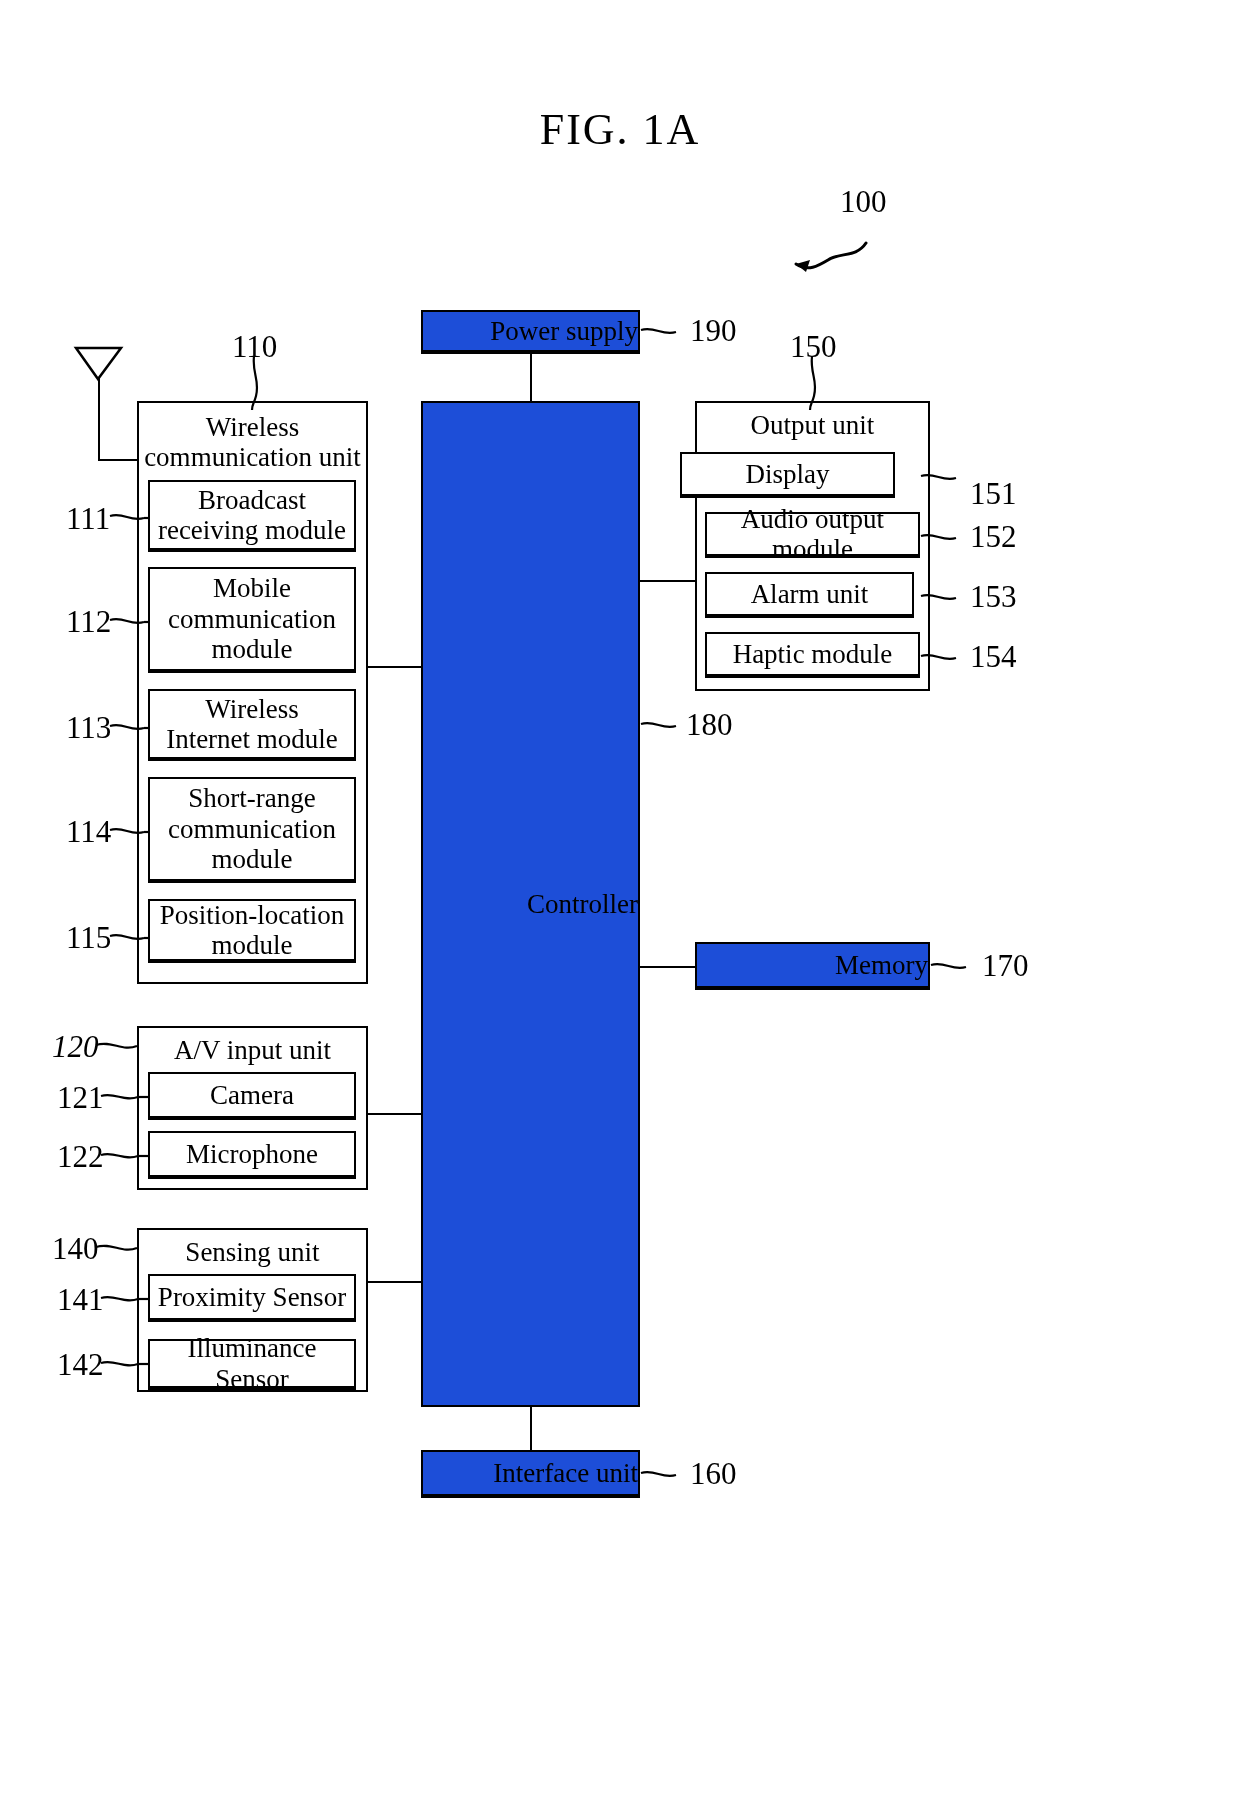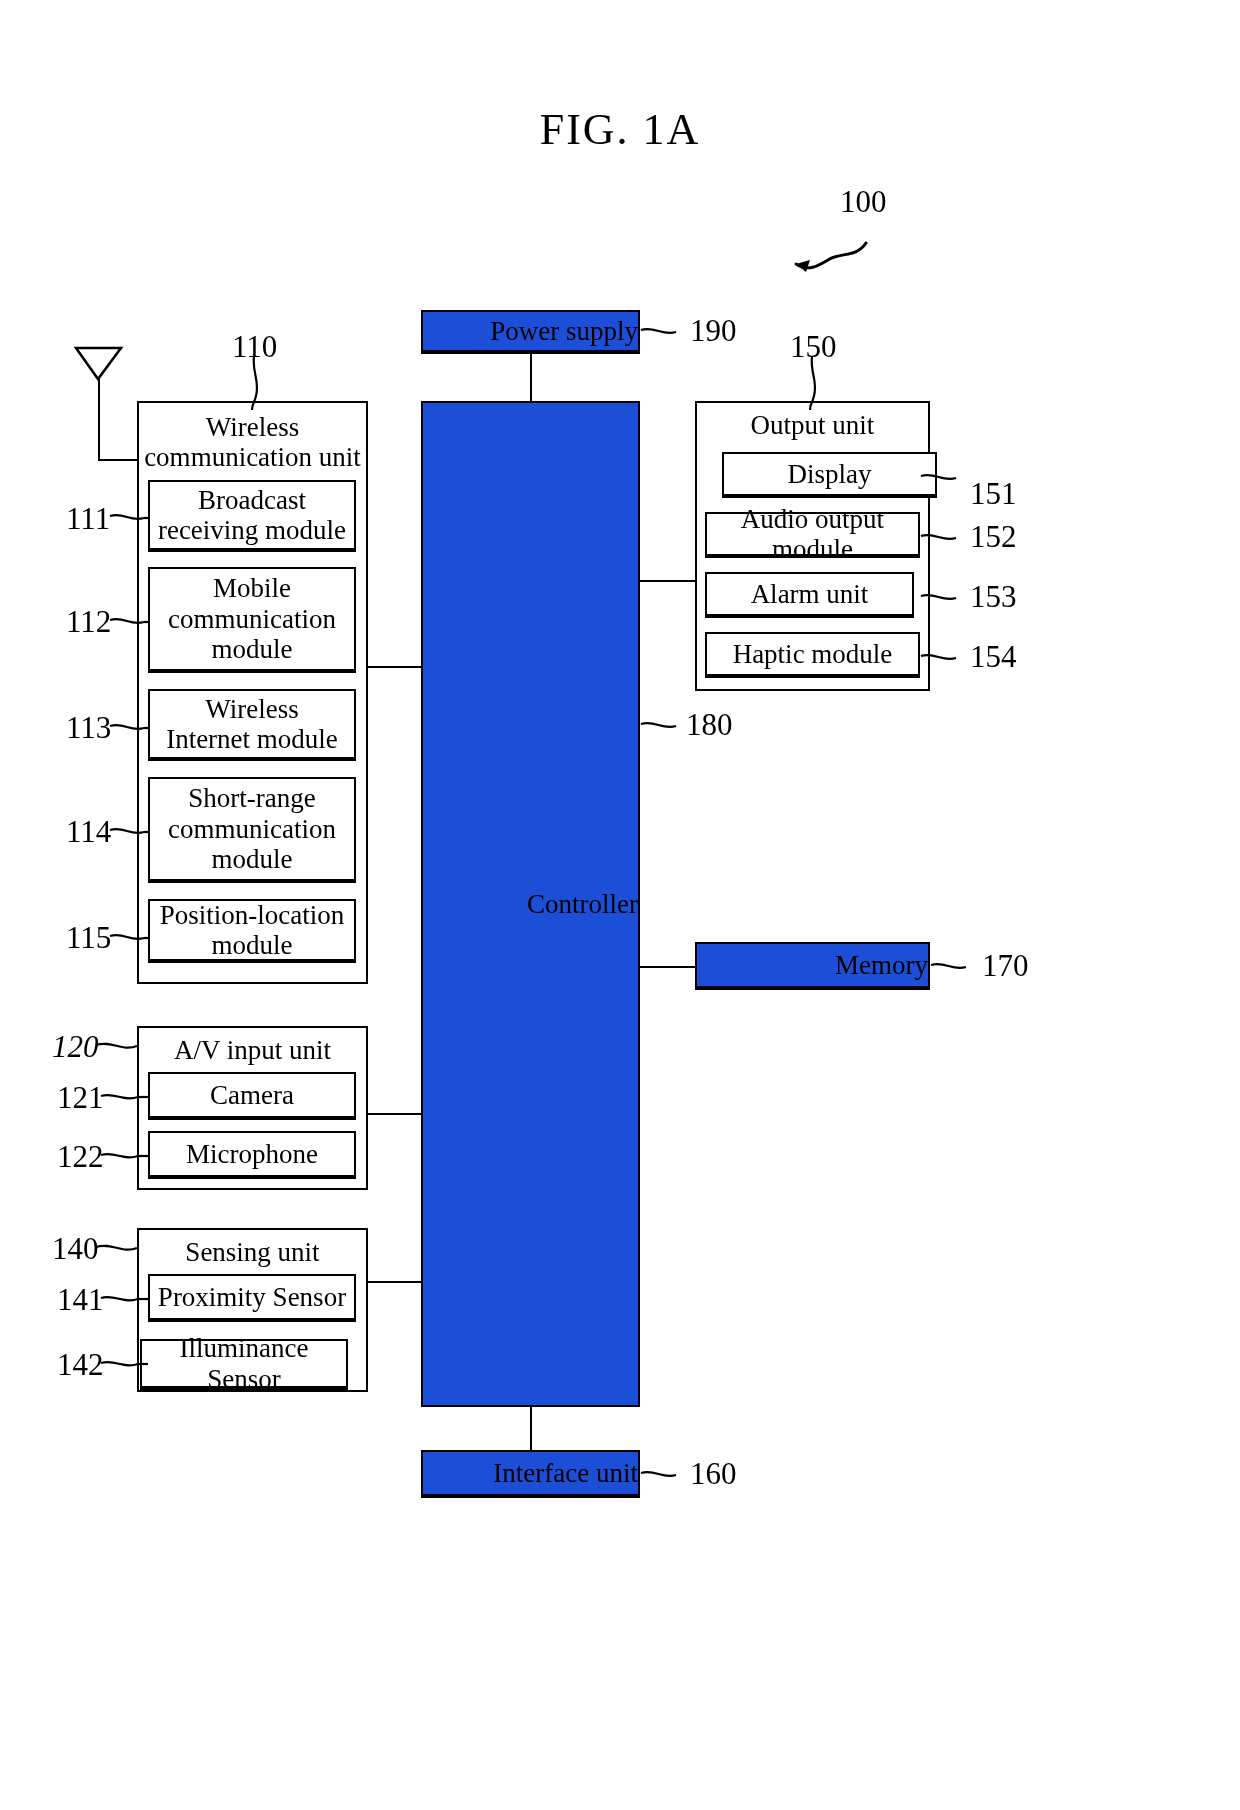--- a/index.html
+++ b/index.html
@@ -206,31 +206,31 @@
 <div class="group" style="left:137px; top:1228px; width:231px; height:164px;">
   <div class="group-label" style="top:8px;">Sensing unit</div>
 </div>
 <div class="ref" style="left:52px; top:1231px;">140</div>
 
 <div class="sub" style="left:148px; top:1274px; width:208px; height:48px;">
   <span>Proximity Sensor</span>
 </div>
 <div class="ref" style="left:57px; top:1282px;">141</div>
 
-<div class="sub" style="left:140px; top:1339px; width:208px; height:51px;">
+<div class="sub" style="left:148px; top:1339px; width:208px; height:51px;">
   <span>Illuminance Sensor</span>
 </div>
 <div class="ref" style="left:57px; top:1347px;">142</div>
 
 <div class="group" style="left:695px; top:401px; width:235px; height:290px;">
   <div class="group-label" style="top:8px;">Output unit</div>
 </div>
 <div class="ref" style="left:790px; top:329px;">150</div>
 
-<div class="sub" style="left:722px; top:452px; width:215px; height:46px;">
+<div class="sub" style="left:680px; top:452px; width:215px; height:46px;">
   <span>Display</span>
 </div>
 <div class="ref" style="left:970px; top:459px;margin-top:17px;">151</div>
 
 <div class="sub" style="left:705px; top:512px; width:215px; height:46px;">
   <span>Audio output module</span>
 </div>
 <div class="ref" style="left:970px; top:519px;">152</div>
 
 <div class="sub" style="left:705px; top:572px; width:209px; height:46px;">

